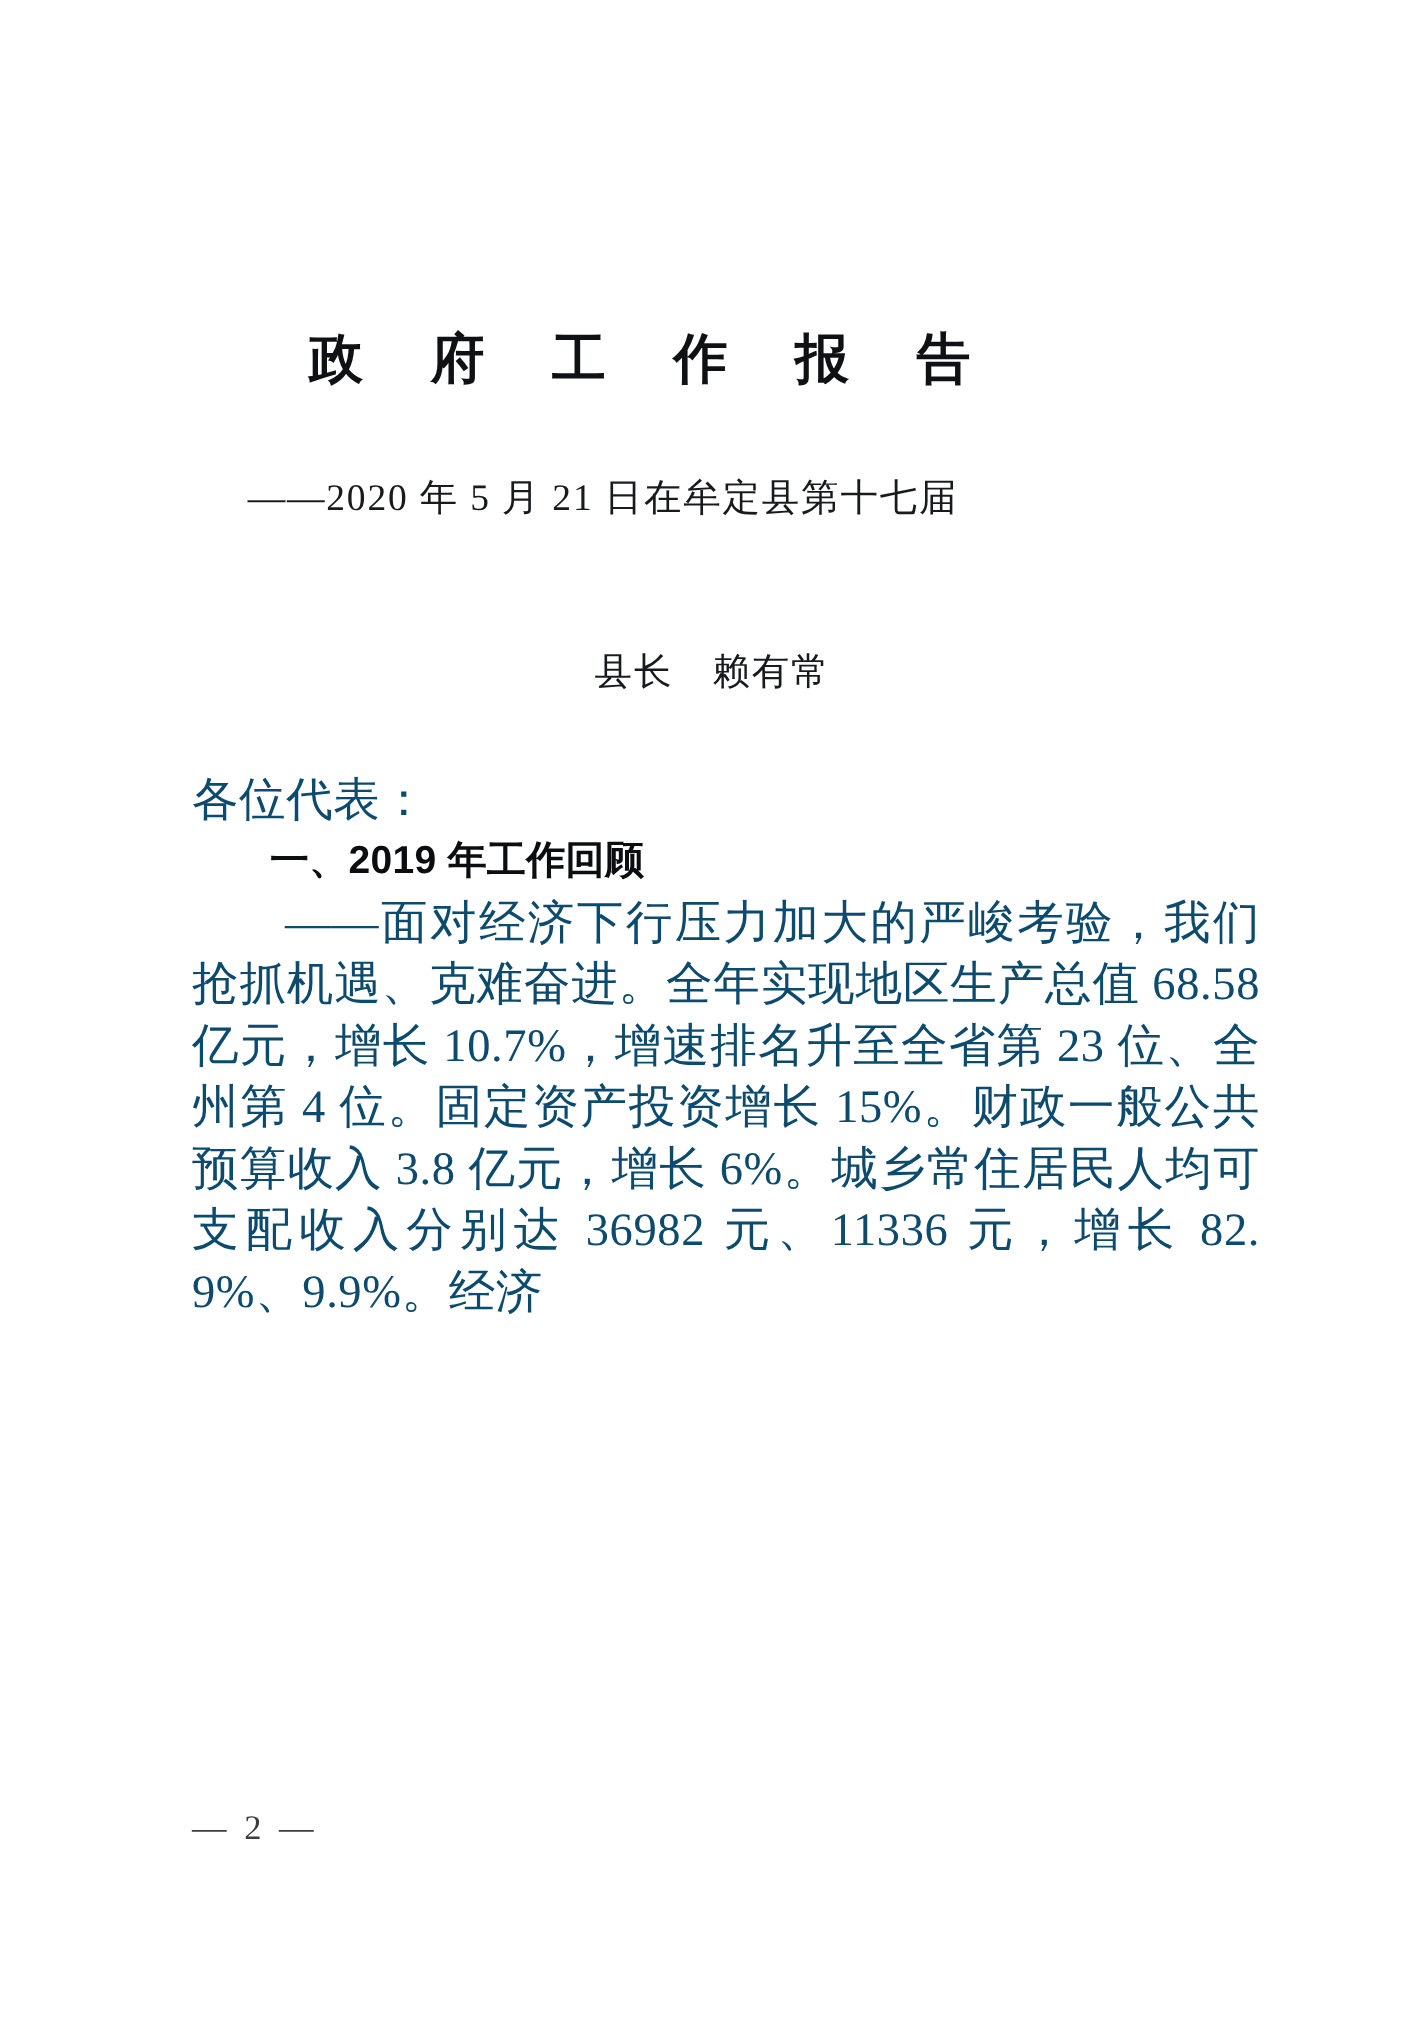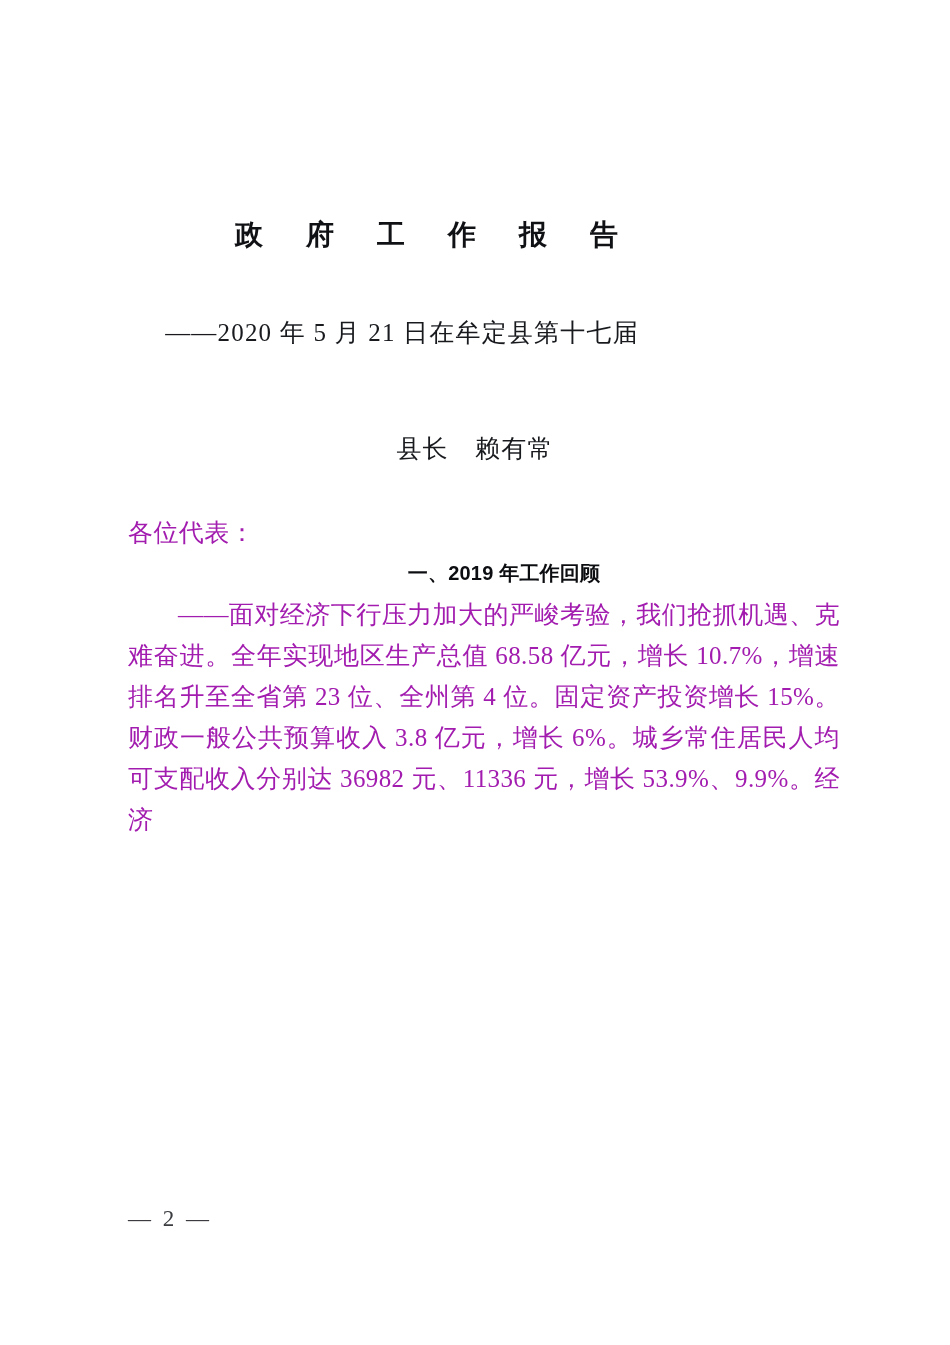--- a/index.html
+++ b/index.html
@@ -19,21 +19,21 @@
   }
 
   
   .doc-title {
     position: absolute;
     top: 218px;
     left: 0;
     width: 853px;
     text-align: center;
     font-family: "Liberation Serif", "DejaVu Serif", serif;
-    font-size: 28px;
+    font-size: 36px;
     font-weight: 700;
     letter-spacing: 18px;
     text-indent: 18px;
     color: #101114;
     line-height: 1.2;
   }
 
   
   .subtitle-block {
     position: absolute;
@@ -67,48 +67,47 @@
   
   .body-col {
     position: absolute;
     top: 512px;
     left: 128px;
     width: 712px;
   }
 
   .para {
     font-family: "Liberation Serif", "DejaVu Serif", serif;
-    font-size: 25px;
+    font-size: 31px;
     line-height: 41px;
     letter-spacing: 0.4px;
-    color: #a21caf;
+    color: #0c4a6e;
     margin: 0;
     text-align: justify;
     text-justify: inter-ideograph;
     word-break: break-all;
   }
 
   .para.salutation {
     text-indent: 0;
   }
 
   .para.indent {
     text-indent: 2em;
   }
 
   .heading {
     font-family: "Liberation Sans", "DejaVu Sans", sans-serif;
-    font-size: 20px;
+    font-size: 26px;
     font-weight: 700;
     line-height: 41px;
     letter-spacing: 0.2px;
     color: #0c0d10;
     margin: 0;
     text-indent: 2em;
-    text-align: center;
   }
 
   
   .page-footer {
     position: absolute;
     top: 1206px;
     left: 128px;
     width: 712px;
     font-family: "Liberation Serif", "DejaVu Serif", serif;
     font-size: 23px;
@@ -130,19 +129,19 @@
   <div class="author-line">县长　赖有常</div>
 
   <div class="body-col">
 
     <p class="para salutation">各位代表：</p>
 
 
     <p class="heading">一、2019 年工作回顾</p>
 
 
-    <p class="para indent">——面对经济下行压力加大的严峻考验，我们抢抓机遇、克难奋进。全年实现地区生产总值 68.58 亿元，增长 10.7%，增速排名升至全省第 23 位、全州第 4 位。固定资产投资增长 15%。财政一般公共预算收入 3.8 亿元，增长 6%。城乡常住居民人均可支配收入分别达 36982 元、11336 元，增长 53.9%、9.9%。经济</p>
+    <p class="para indent">——面对经济下行压力加大的严峻考验，我们抢抓机遇、克难奋进。全年实现地区生产总值 68.58 亿元，增长 10.7%，增速排名升至全省第 23 位、全州第 4 位。固定资产投资增长 15%。财政一般公共预算收入 3.8 亿元，增长 6%。城乡常住居民人均可支配收入分别达 36982 元、11336 元，增长 82.9%、9.9%。经济</p>
 
   </div>
 
   <div class="page-footer">— 2 —</div>
 
 </div>
 
 </body></html>

